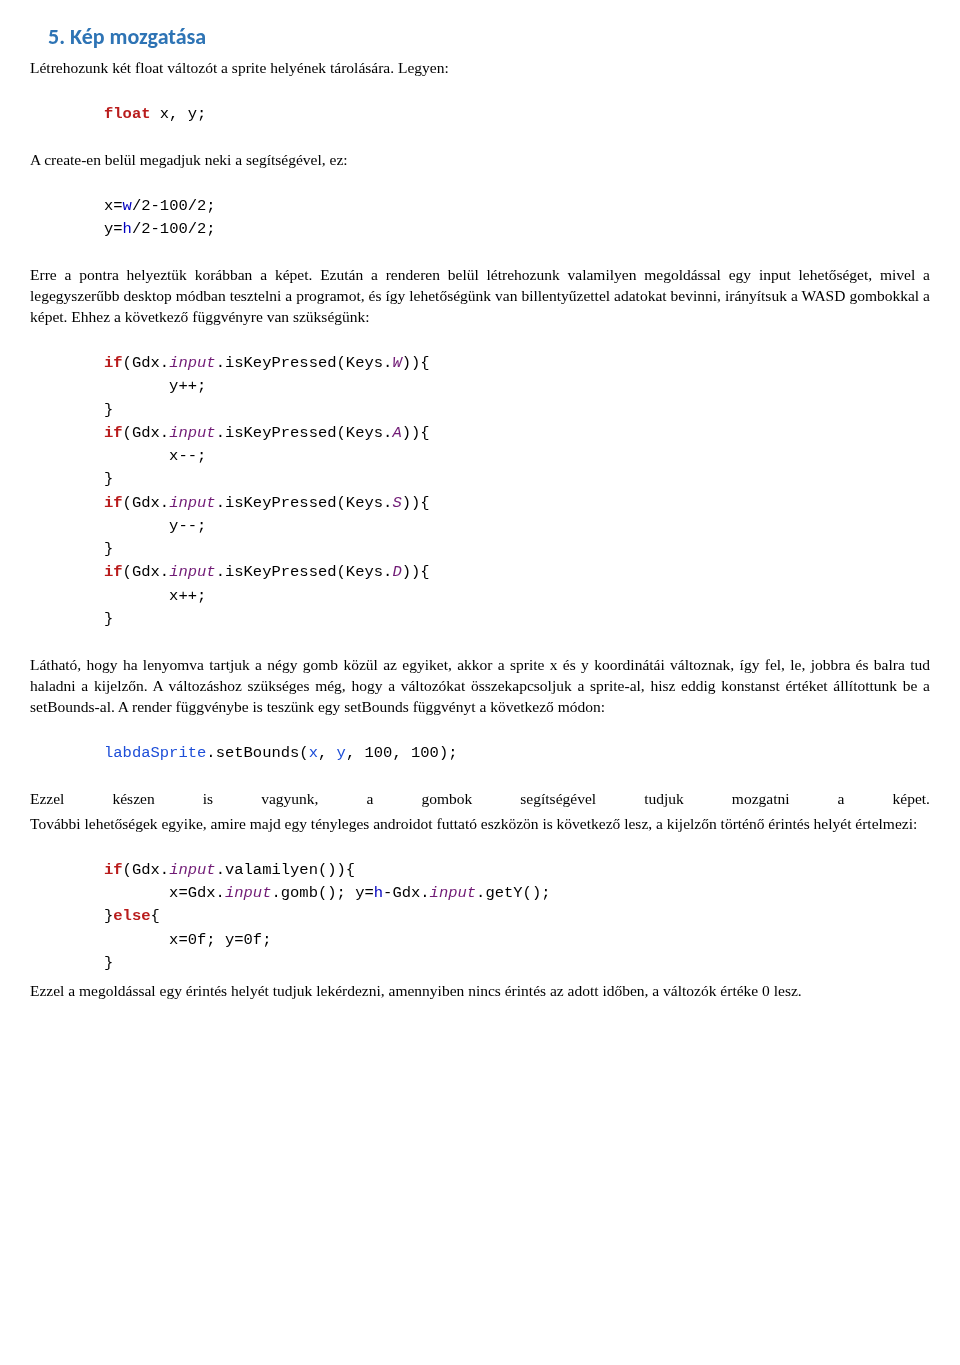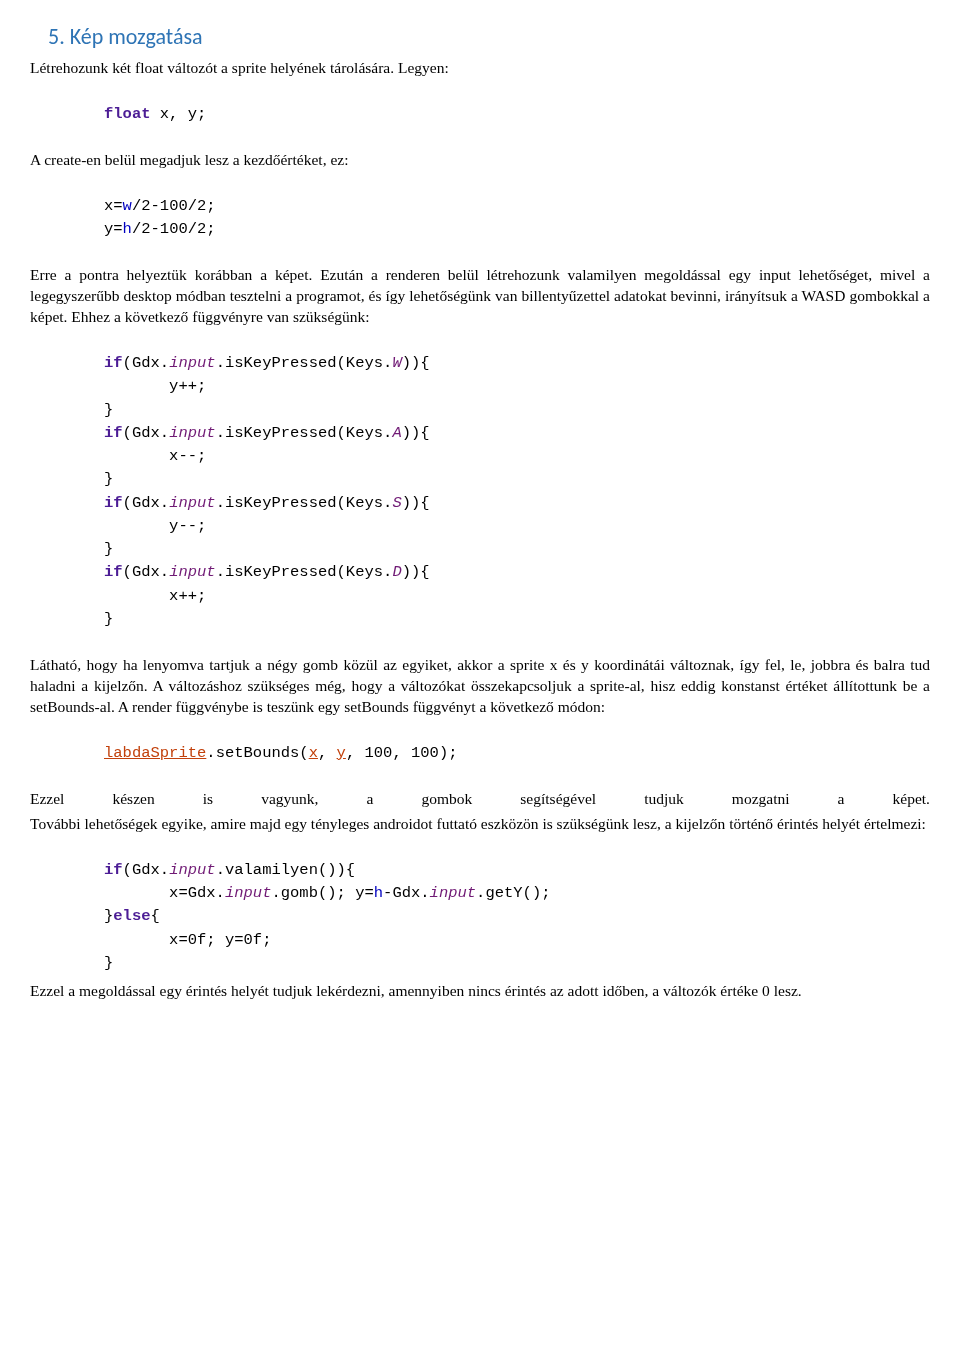--- a/index.html
+++ b/index.html
@@ -9,52 +9,52 @@
     margin: 0;
     padding: 22px 30px 30px 30px;
     width: 960px;
     box-sizing: border-box;
     line-height: 1.35;
     background: #fff;
   }
   .h-section {
     color: #2e74b5;
     font-size: 22px;
-    font-weight: 400;
+    font-weight: 700;
     font-family: "Calibri Light", Calibri, Arial, sans-serif;
     margin: 0 0 6px 18px;
   }
   .para {
     margin: 4px 0 14px 0;
     text-align: justify;
     font-family: Liberation Serif, serif;
   }
   .code-block {
     font-family: "Courier New", Courier, monospace;
     font-size: 15.5px;
     white-space: pre;
     margin: 24px 0 24px 74px;
     line-height: 1.5;
   }
-  .code-block .kw { color: #4c1d95; font-weight: bold; }
-  .code-block .var { color: #c2410c; text-decoration: underline; }
+  .code-block .kw { color: #b91c1c; font-weight: bold; }
+  .code-block .var { color: #1d4ed8; }
   .code-block .field { color: #701a75; font-style: italic; }
   .code-block .fld { color: #0000c0; }
   .tight { margin-bottom: 0; }
 </style>
 </head>
 <body>
 
 <div class="h-section">5. Kép mozgatása</div>
 
 <div class="para">Létrehozunk két float változót a sprite helyének tárolására. Legyen:</div>
 
 <div class="code-block"><span class="kw">float</span><span> x, y;</span></div>
 
-<div class="para">A create-en belül megadjuk lesz a kezdőértéket, ez:</div>
+<div class="para">A create-en belül megadjuk neki a segítségével, ez:</div>
 
 <div class="code-block"><span>x=</span><span class="fld">w</span><span>/2-100/2;</span>
 <span>y=</span><span class="fld">h</span><span>/2-100/2;</span></div>
 
 <div class="para">Erre a pontra helyeztük korábban a képet. Ezután a renderen belül létrehozunk valamilyen megoldással egy input lehetőséget, mivel a legegyszerűbb desktop módban tesztelni a programot, és így lehetőségünk van billentyűzettel adatokat bevinni, irányítsuk a WASD gombokkal a képet. Ehhez a következő függvényre van szükségünk:</div>
 
 <div class="code-block"><span class="kw">if</span><span>(Gdx.</span><span class="field">input</span><span>.isKeyPressed(Keys.</span><span class="field">W</span><span>)){</span>
 <span>       y++;</span>
 <span>}</span>
 <span class="kw">if</span><span>(Gdx.</span><span class="field">input</span><span>.isKeyPressed(Keys.</span><span class="field">A</span><span>)){</span>
@@ -65,21 +65,21 @@
 <span>}</span>
 <span class="kw">if</span><span>(Gdx.</span><span class="field">input</span><span>.isKeyPressed(Keys.</span><span class="field">D</span><span>)){</span>
 <span>       x++;</span>
 <span>}</span></div>
 
 <div class="para">Látható, hogy ha lenyomva tartjuk a négy gomb közül az egyiket, akkor a sprite x és y koordinátái változnak, így fel, le, jobbra és balra tud haladni a kijelzőn. A változáshoz szükséges még, hogy a változókat összekapcsoljuk a sprite-al, hisz eddig konstanst értéket állítottunk be a setBounds-al. A render függvénybe is teszünk egy setBounds függvényt a következő módon:</div>
 
 <div class="code-block"><span class="var">labdaSprite</span><span>.setBounds(</span><span class="var">x</span><span>, </span><span class="var">y</span><span>, 100, 100);</span></div>
 
 <div class="para tight" style="text-align-last: justify;">Ezzel készen is vagyunk, a gombok segítségével tudjuk mozgatni a képet.</div>
-<div class="para">További lehetőségek egyike, amire majd egy tényleges androidot futtató eszközön is szükségünk lesz, a kijelzőn történő érintés helyét értelmezi:</div>
+<div class="para">További lehetőségek egyike, amire majd egy tényleges androidot futtató eszközön is következő lesz, a kijelzőn történő érintés helyét értelmezi:</div>
 
 <div class="code-block"><span class="kw">if</span><span>(Gdx.</span><span class="field">input</span><span>.valamilyen()){</span>
 <span>       x=Gdx.</span><span class="field">input</span><span>.gomb(); y=</span><span class="fld">h</span><span>-Gdx.</span><span class="field">input</span><span>.getY();</span>
 <span>}</span><span class="kw">else</span><span>{</span>
 <span>       x=0f; y=0f;</span>
 <span>}</span></div>
 
 <div class="para" style="margin-top:-18px;">Ezzel a megoldással egy érintés helyét tudjuk lekérdezni, amennyiben nincs érintés az adott időben, a változók értéke 0 lesz.</div>
 
 </body></html>

